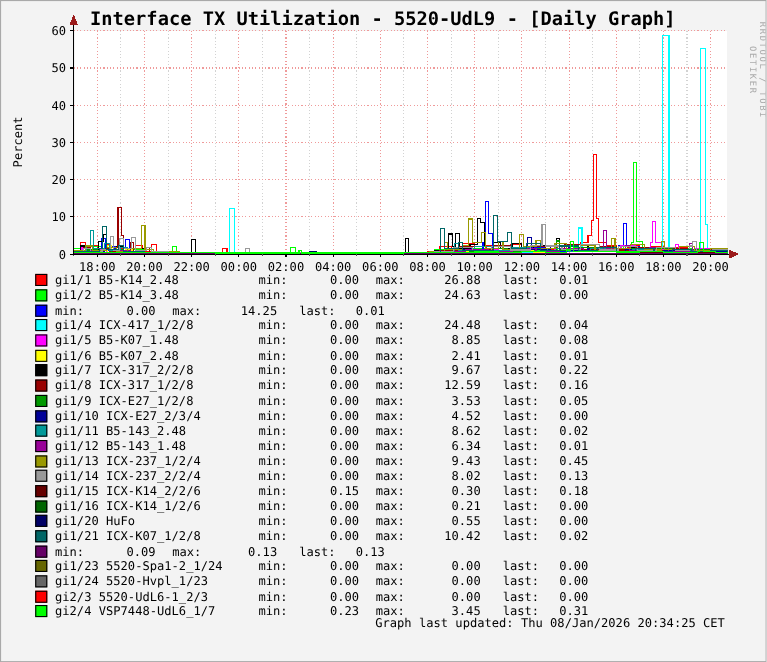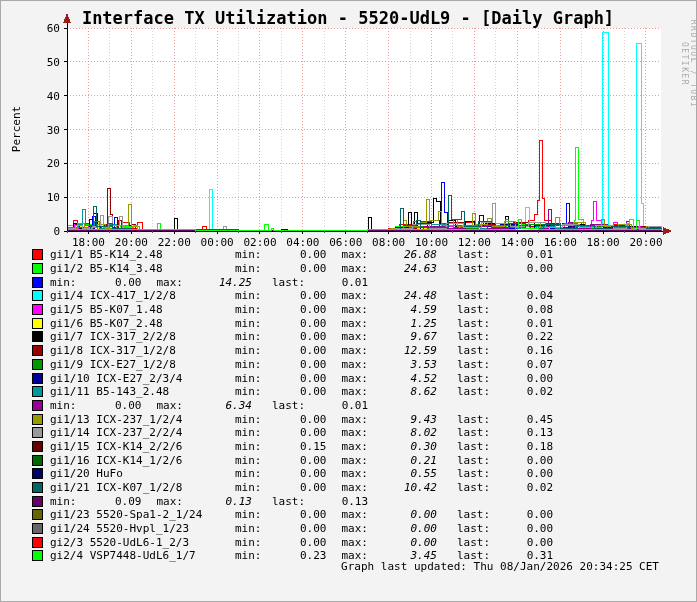--- a/index.html
+++ b/index.html
@@ -23,23 +23,23 @@
   }
   #chart{position:absolute;left:0;top:0;}
   #legend{position:absolute;left:0;top:247px;width:697px;margin-left:20px;}
   .lrow{display:flex;align-items:center;height:13.7px;font-size:11px;white-space:pre;}
   .sw{flex:none;width:9px;height:9px;border:1px solid #000;margin-left:11px;margin-right:7px;background:#fff;}
   .lname{flex:none;width:185px;overflow:hidden;}
   .llab{flex:none;}
   .lval{flex:none;text-align:right;}
   .vmin{width:65px;}
   .lab-max{margin-left:15px;}
-  .vmax{width:69px;font-style:italic;}
+  .vmax{width:69px;}
   .lab-last{margin-left:20px;}
-  .vlast{width:63px;}
+  .vlast{width:63px;text-align:center;}
   .footer{
     position:absolute;top:559px;right:37px;font-size:11px;
   }
 </style>
 </head>
 <body>
 
 <div id="canvas">
   <div class="title">Interface TX Utilization - 5520-UdL9 - [Daily Graph]</div>
   <div class="ylabel">Percent</div>
@@ -235,32 +235,32 @@
     <span class="llab lab-last">last:</span>
     <span class="lval vlast">0.04</span>
   </div>
 
   <div class="lrow">
     <span class="sw" style="background: rgb(255, 0, 255);"></span>
     <span class="lname">gi1/5 B5-K07_1.48</span>
     <span class="llab lab-min">min:</span>
     <span class="lval vmin">0.00</span>
     <span class="llab lab-max">max:</span>
-    <span class="lval vmax">4.59</span>
+    <span class="lval vmax">8.85</span>
     <span class="llab lab-last">last:</span>
     <span class="lval vlast">0.08</span>
   </div>
 
   <div class="lrow">
     <span class="sw" style="background: rgb(255, 255, 0);"></span>
     <span class="lname">gi1/6 B5-K07_2.48</span>
     <span class="llab lab-min">min:</span>
     <span class="lval vmin">0.00</span>
     <span class="llab lab-max">max:</span>
-    <span class="lval vmax">1.25</span>
+    <span class="lval vmax">2.41</span>
     <span class="llab lab-last">last:</span>
     <span class="lval vlast">0.01</span>
   </div>
 
   <div class="lrow">
     <span class="sw" style="background: rgb(0, 0, 0);"></span>
     <span class="lname">gi1/7 ICX-317_2/2/8</span>
     <span class="llab lab-min">min:</span>
     <span class="lval vmin">0.00</span>
     <span class="llab lab-max">max:</span>
@@ -281,21 +281,21 @@
   </div>
 
   <div class="lrow">
     <span class="sw" style="background: rgb(0, 153, 0);"></span>
     <span class="lname">gi1/9 ICX-E27_1/2/8</span>
     <span class="llab lab-min">min:</span>
     <span class="lval vmin">0.00</span>
     <span class="llab lab-max">max:</span>
     <span class="lval vmax">3.53</span>
     <span class="llab lab-last">last:</span>
-    <span class="lval vlast">0.07</span>
+    <span class="lval vlast">0.05</span>
   </div>
 
   <div class="lrow">
     <span class="sw" style="background: rgb(0, 0, 153);"></span>
     <span class="lname">gi1/10 ICX-E27_2/3/4</span>
     <span class="llab lab-min">min:</span>
     <span class="lval vmin">0.00</span>
     <span class="llab lab-max">max:</span>
     <span class="lval vmax">4.52</span>
     <span class="llab lab-last">last:</span>
@@ -308,20 +308,21 @@
     <span class="llab lab-min">min:</span>
     <span class="lval vmin">0.00</span>
     <span class="llab lab-max">max:</span>
     <span class="lval vmax">8.62</span>
     <span class="llab lab-last">last:</span>
     <span class="lval vlast">0.02</span>
   </div>
 
   <div class="lrow">
     <span class="sw" style="background: rgb(153, 0, 153);"></span>
+    <span class="lname">gi1/12 B5-143_1.48</span>
     <span class="llab lab-min">min:</span>
     <span class="lval vmin">0.00</span>
     <span class="llab lab-max">max:</span>
     <span class="lval vmax">6.34</span>
     <span class="llab lab-last">last:</span>
     <span class="lval vlast">0.01</span>
   </div>
 
   <div class="lrow">
     <span class="sw" style="background: rgb(153, 153, 0);"></span>

